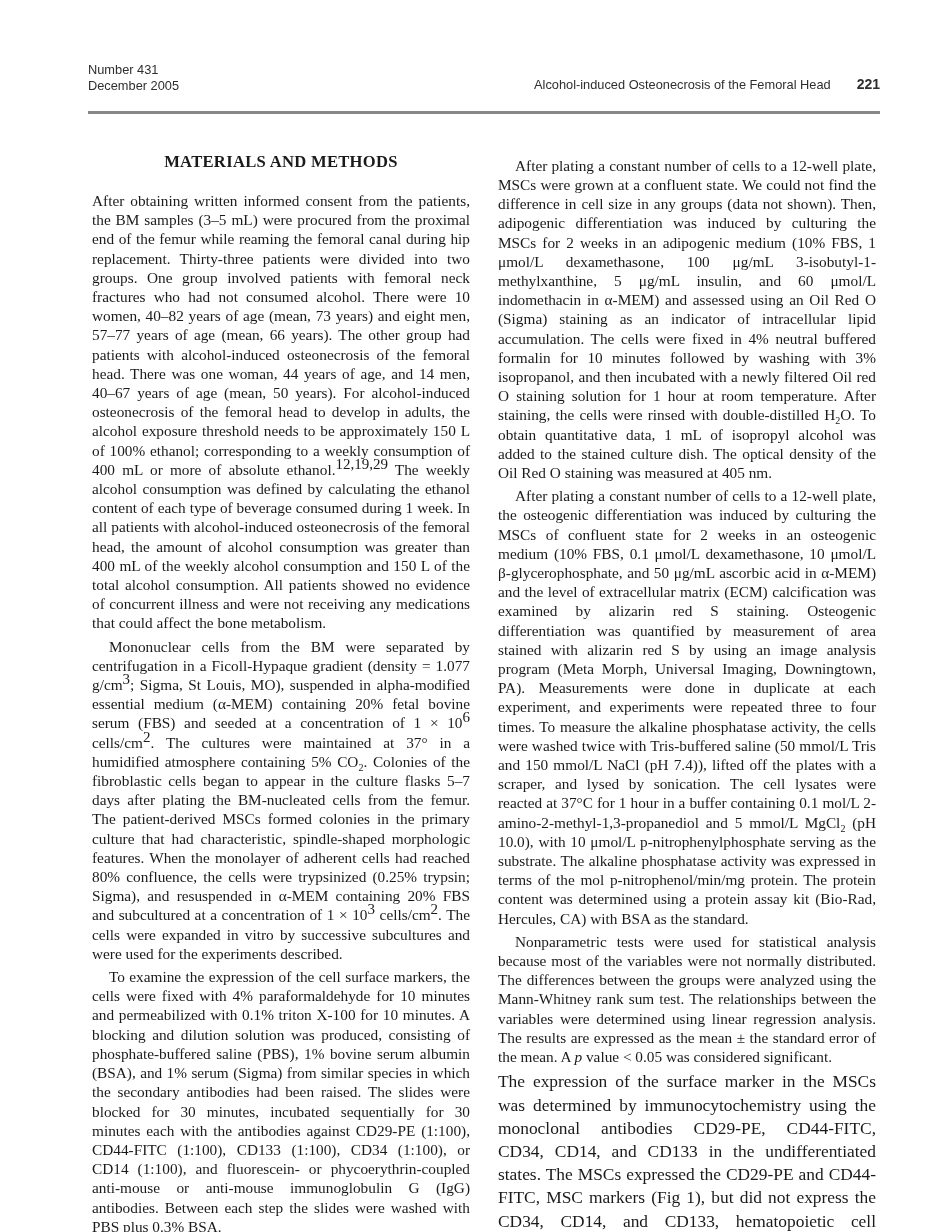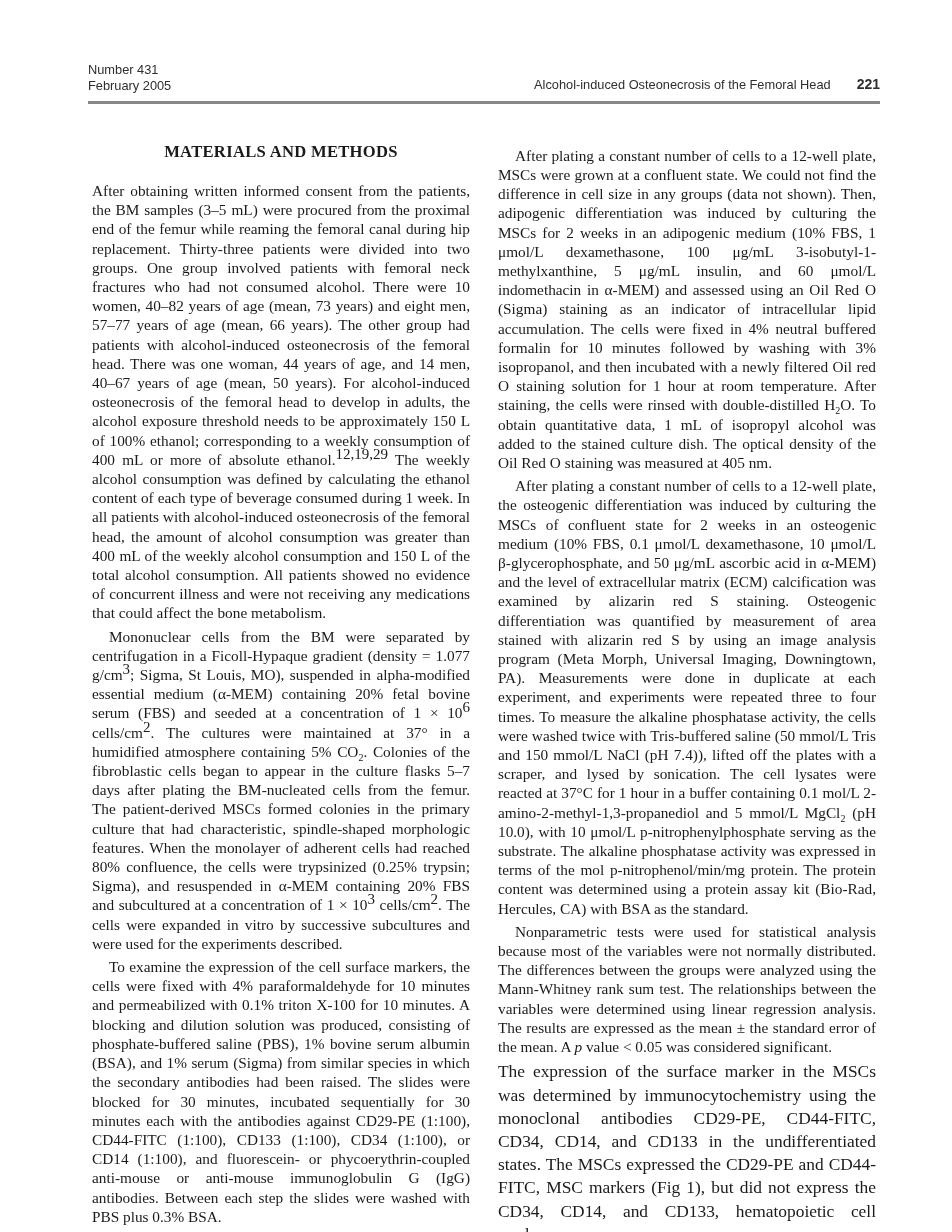--- a/index.html
+++ b/index.html
@@ -18,21 +18,21 @@
   }
   
   .hdr {
     display: flex;
     justify-content: space-between;
     align-items: flex-end;
     font-family: "Liberation Sans", sans-serif;
     font-size: 12.8px;
     line-height: 1.28;
     color: #2e2e2e;
-    padding-bottom: 6px;
+    padding-bottom: 16px;
   }
   .hdr-left div { white-space: nowrap; }
   .hdr-right {
     display: flex;
     align-items: baseline;
     gap: 26px;
     padding-bottom: 1px;
     justify-content: center;
   }
   .running-title { font-size: 12.8px; }
@@ -72,21 +72,21 @@
   }
 </style>
 </head>
 <body>
 
 <div class="page">
 
   <header class="hdr">
     <div class="hdr-left">
       <div>Number 431</div>
-      <div>February 2005</div>
+      <div>December 2005</div>
     </div>
     <div class="hdr-right">
       <span class="running-title">Alcohol-induced Osteonecrosis of the Femoral Head</span>
       <span class="page-num">221</span>
     </div>
   </header>
 
   <div class="rule"></div>
 
   <main class="columns">

